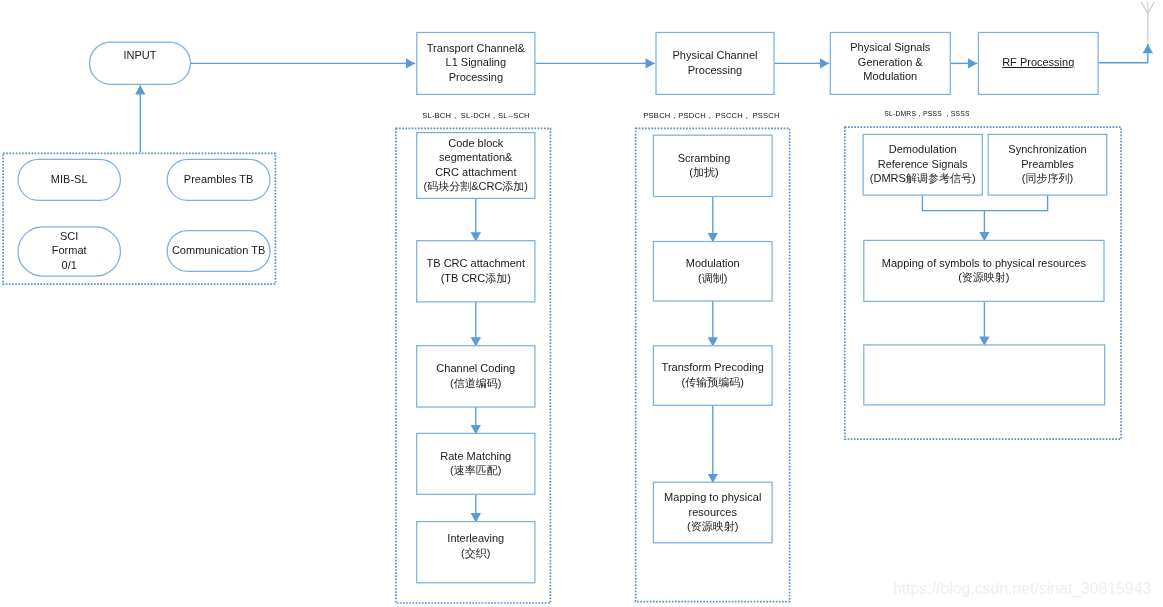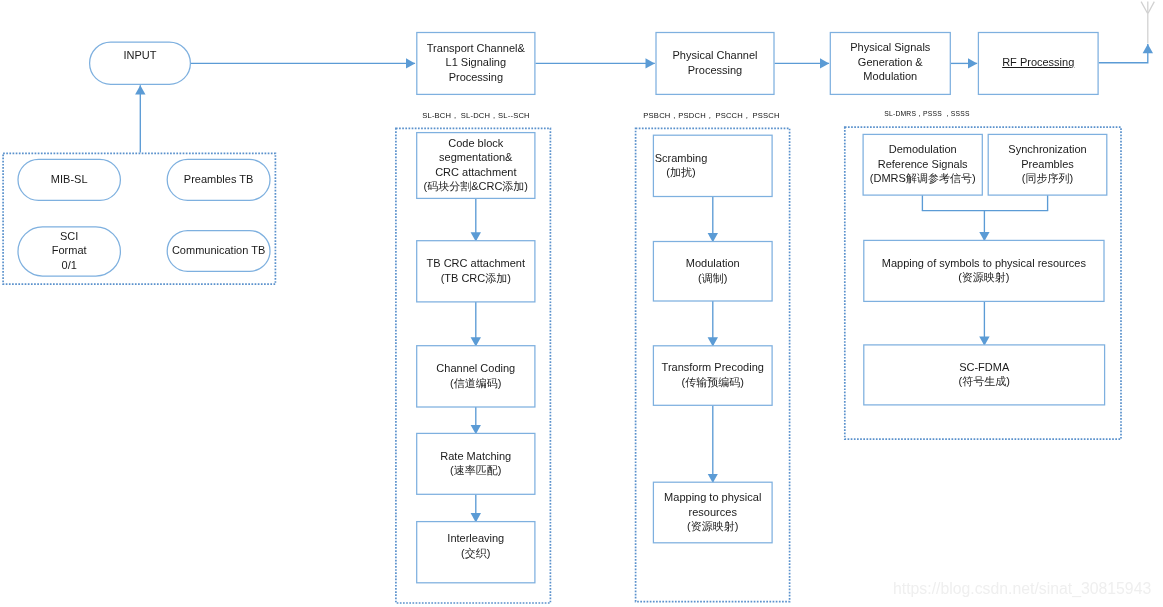--- a/index.html
+++ b/index.html
@@ -133,21 +133,21 @@
 (信道编码)</span>
   </div>
   <div class="node" style="left:416.07px;top:432.77px;width:119.45px;height:62.15px;">
     <span>Rate Matching
 (速率匹配)</span>
   </div>
   <div class="node" style="left:416.07px;top:507px;width:119.45px;height:79px;">
     <span>Interleaving
 (交织)</span>
   </div>
-  <div class="node" style="left:616px;top:134.57px;width:130px;height:62.55px;border-radius:9px;">
+  <div class="node" style="left:639px;top:134.57px;width:130px;height:62.55px;border-radius:9px;">
     <span>Scrambing
 (加扰)</span>
   </div>
   <div class="node" style="left:652.77px;top:240.88px;width:119.95px;height:60.75px;">
     <span>Modulation
 (调制)</span>
   </div>
   <div class="node" style="left:652.77px;top:345.18px;width:119.95px;height:60.75px;">
     <span>Transform Precoding
 (传输预编码)</span>
@@ -164,24 +164,20 @@
   </div>
   <div class="node" style="left:987.58px;top:133.78px;width:119.85px;height:61.95px;">
     <span>Synchronization
 Preambles
 (同步序列)</span>
   </div>
   <div class="node" style="left:863.17px;top:239.78px;width:241.45px;height:62.25px;">
     <span>Mapping of symbols to physical resources
 (资源映射)</span>
   </div>
-  <div class="node" style="left:863.17px;top:344.27px;width:242.05px;height:61.25px;">
-    <span>SC-FDMA
-(符号生成)</span>
-  </div>
 
   <div class="chlabel" style="left:411px;top:111.2px;width:130px;text-align:center;">SL-BCH， SL-DCH，SL--SCH</div>
   <div class="chlabel" style="left:634px;top:111.2px;width:155px;text-align:center;">PSBCH，PSDCH， PSCCH， PSSCH</div>
   <div class="chlabel" style="left:847px;top:109.9px;width:160px;text-align:center;font-size:6.75px;letter-spacing:0.2px;">SL-DMRS，PSSS ，SSSS</div>
 
   <div class="wm" style="left:893px;top:580px;">https://blog.csdn.net/sinat_30815943</div>
 
 </div>
 
 </body></html>

